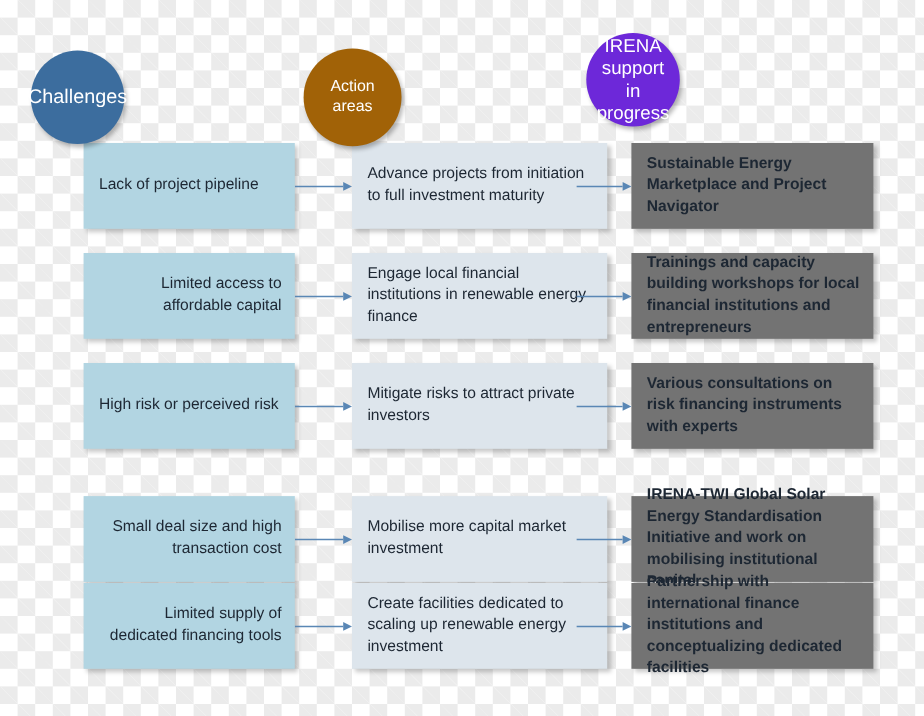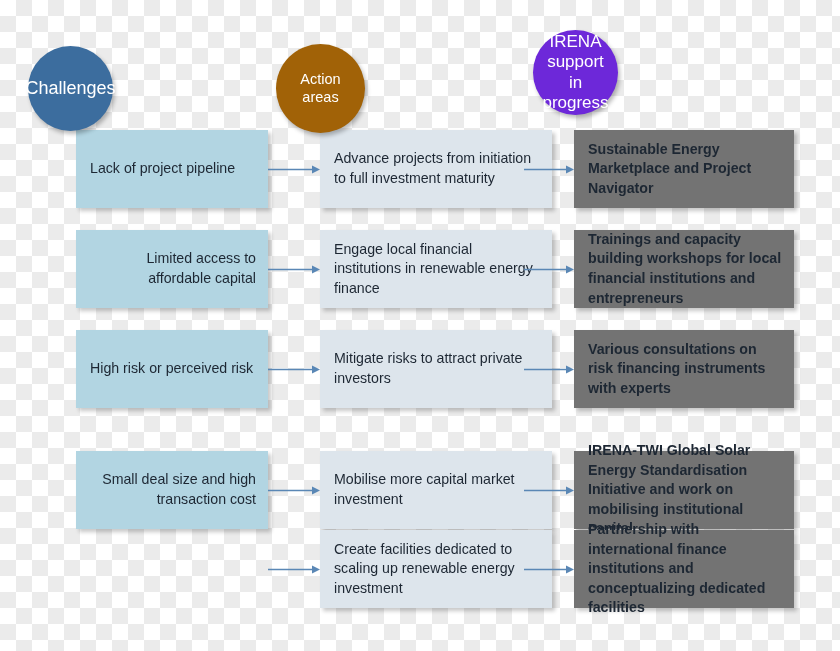--- a/index.html
+++ b/index.html
@@ -217,20 +217,23 @@
         <line x1="0" y1="4.5" x2="42" y2="4.5" stroke="#5a87b5" stroke-width="1.3"></line>
         <polygon points="42,0.5 50,4.5 42,8.5" fill="#5a87b5"></polygon>
       </svg>
     </div>
     <div class="box col-support">
       <span class="b-text">IRENA-TWI Global Solar Energy Standardisation Initiative and work on mobilising institutional capital</span>
     </div>
   </div>
 
   <div class="row row-4">
+    <div class="box col-challenge">
+      <span class="b-text">Limited supply of dedicated financing tools</span>
+    </div>
     <div class="arrow arrow-a">
       <svg width="52" height="9" viewBox="0 0 52 9">
         <line x1="0" y1="4.5" x2="44" y2="4.5" stroke="#5a87b5" stroke-width="1.3"></line>
         <polygon points="44,0.5 52,4.5 44,8.5" fill="#5a87b5"></polygon>
       </svg>
     </div>
     <div class="box col-action">
       <span class="b-text">Create facilities dedicated to scaling up renewable energy investment</span>
     </div>
     <div class="arrow arrow-b">

